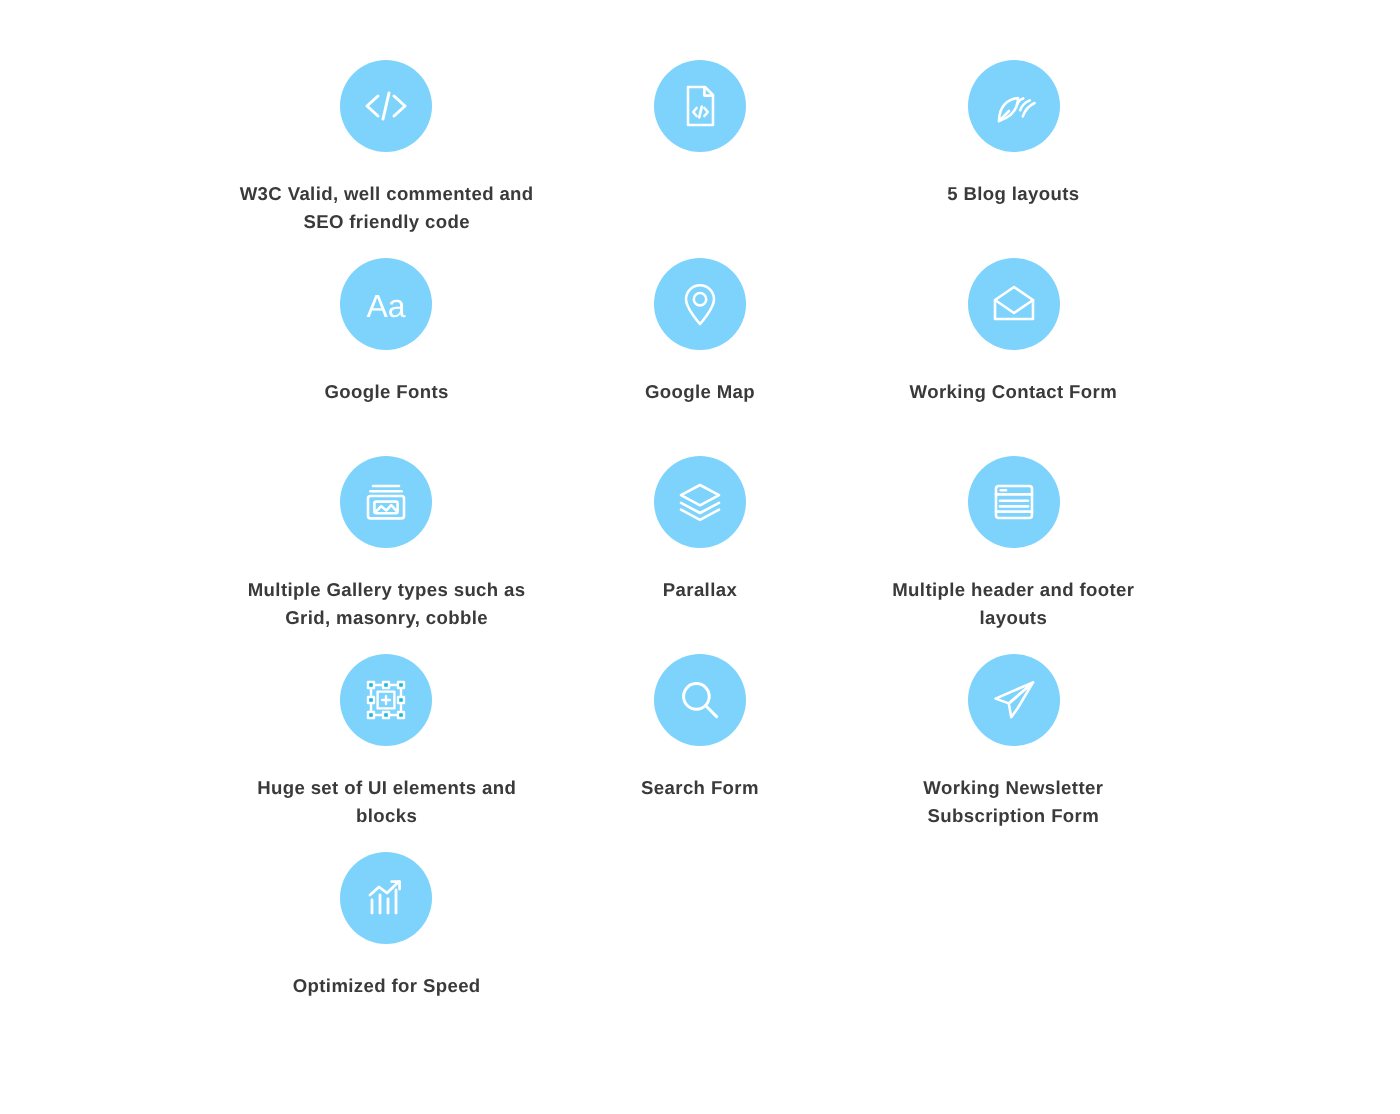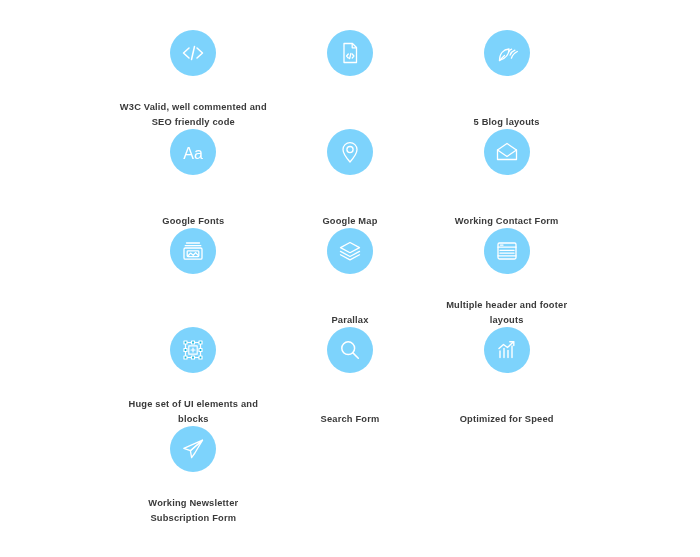--- a/index.html
+++ b/index.html
@@ -22,21 +22,20 @@
     display: grid;
     grid-template-columns: 1fr 1fr 1fr;
     grid-auto-rows: 99px;
     column-gap: 0px;
   }
   .feature-item {
     display: flex;
     flex-direction: column;
     align-items: center;
     text-align: center;
-    justify-content: space-between;
   }
   .icon-circle {
     width: 46px;
     height: 46px;
     border-radius: 50%;
     background: #7dd3fc;
     display: flex;
     align-items: center;
     justify-content: center;
     flex: 0 0 auto;
@@ -131,20 +130,22 @@
   <div class="feature-item">
     <span class="icon-circle">
       <svg width="26" height="26" viewBox="0 0 26 26" fill="none" stroke="#ffffff" stroke-width="1.3" stroke-linecap="round" stroke-linejoin="round">
         <line x1="6.5" y1="5" x2="19.5" y2="5"></line>
         <line x1="5.2" y1="7.6" x2="20.8" y2="7.6"></line>
         <rect x="4" y="10" width="18" height="11.2" rx="1.2"></rect>
         <rect x="7.2" y="12.8" width="11.6" height="5.8" rx="0.8"></rect>
         <polyline points="7.6,18.2 10.6,15.1 13.2,17.2 15.6,14.6 18.4,17.6"></polyline>
       </svg>
     </span>
+    <div class="feature-label">Multiple Gallery types such as
+Grid, masonry, cobble</div>
   </div>
 
   <div class="feature-item">
     <span class="icon-circle">
       <svg width="26" height="26" viewBox="0 0 26 26" fill="none" stroke="#ffffff" stroke-width="1.3" stroke-linecap="round" stroke-linejoin="round">
         <polygon points="13,4.5 22.5,9.6 13,14.7 3.5,9.6"></polygon>
         <polyline points="3.5,13.4 13,18.5 22.5,13.4"></polyline>
         <polyline points="3.5,16.8 13,21.9 22.5,16.8"></polyline>
       </svg>
     </span>
@@ -192,36 +193,36 @@
       <svg width="26" height="26" viewBox="0 0 26 26" fill="none" stroke="#ffffff" stroke-width="1.5" stroke-linecap="round" stroke-linejoin="round">
         <circle cx="11.2" cy="11.2" r="6.4"></circle>
         <line x1="15.9" y1="15.9" x2="21.3" y2="21.3"></line>
       </svg>
     </span>
     <div class="feature-label">Search Form</div>
   </div>
 
   <div class="feature-item">
     <span class="icon-circle">
+      <svg width="26" height="26" viewBox="0 0 26 26" fill="none" stroke="#ffffff" stroke-width="1.3" stroke-linecap="round" stroke-linejoin="round">
+        <path d="M22.5 4.2 L3.8 12.3 L10.4 14.7 L22.5 4.2 Z"></path>
+        <path d="M22.5 4.2 L10.4 14.7 L11.6 21.6 L14.9 17 L22.5 4.2 Z"></path>
+      </svg>
+    </span>
+    <div class="feature-label">Working Newsletter
+Subscription Form</div>
+  </div>
+
+  <div class="feature-item">
+    <span class="icon-circle">
       <svg width="26" height="26" viewBox="0 0 26 26" fill="none" stroke="#ffffff" stroke-width="1.4" stroke-linecap="round" stroke-linejoin="round">
         <line x1="6" y1="20.5" x2="6" y2="14"></line>
         <line x1="10" y1="20.5" x2="10" y2="11.5"></line>
         <line x1="14" y1="20.5" x2="14" y2="13.5"></line>
         <line x1="18" y1="20.5" x2="18" y2="9"></line>
         <polyline points="5,11.5 9.5,7.5 13.5,10.5 19.5,4.8"></polyline>
         <polyline points="15.8,4.8 19.8,4.8 19.8,8.5"></polyline>
       </svg>
     </span>
     <div class="feature-label">Optimized for Speed</div>
   </div>
 
-  <div class="feature-item">
-    <span class="icon-circle">
-      <svg width="26" height="26" viewBox="0 0 26 26" fill="none" stroke="#ffffff" stroke-width="1.3" stroke-linecap="round" stroke-linejoin="round">
-        <path d="M22.5 4.2 L3.8 12.3 L10.4 14.7 L22.5 4.2 Z"></path>
-        <path d="M22.5 4.2 L10.4 14.7 L11.6 21.6 L14.9 17 L22.5 4.2 Z"></path>
-      </svg>
-    </span>
-    <div class="feature-label">Working Newsletter
-Subscription Form</div>
-  </div>
-
 </div>
 
 </body></html>

